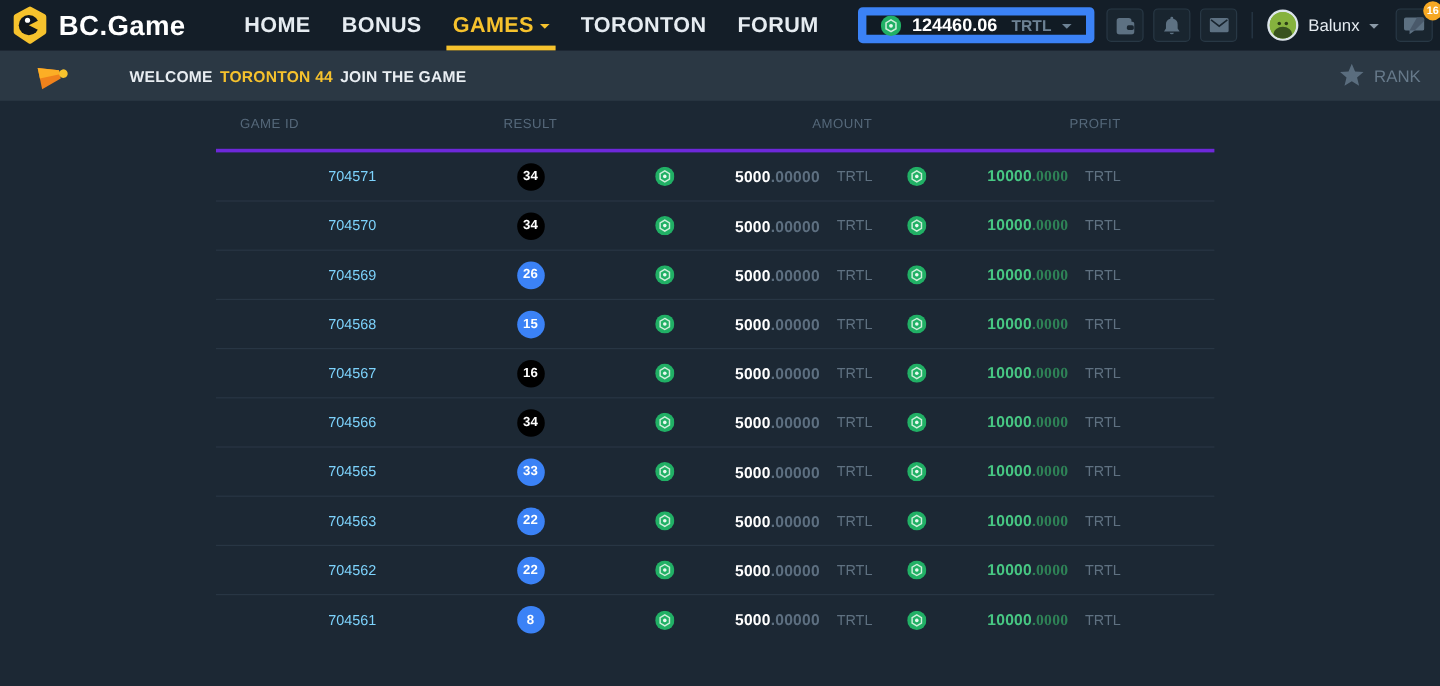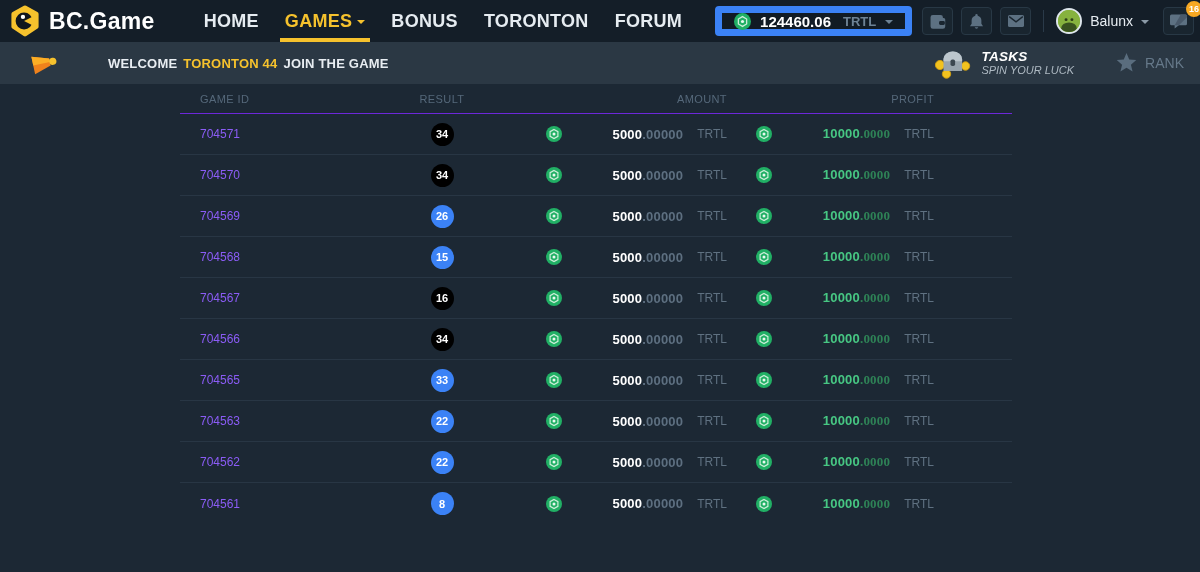--- a/index.html
+++ b/index.html
@@ -90,29 +90,29 @@
   .rank { display: flex; align-items: center; gap: 8px; cursor: pointer; color: #66798a; font-size: 14px; margin-right: 6px; }
 
   
   .content { padding-top: 0; }
   .table { margin-left: 180px; width: 832px; }
   .thead, .row {
     display: grid;
     grid-template-columns: 207px 110px 230px 285px;
     align-items: center;
   }
-  .thead { height: 30px; border-bottom: 1px solid #6d28d9; }
+  .thead { height: 43px; border-bottom: 3px solid #6d28d9; }
   .th { color: #55687a; font-size: 11px; letter-spacing: .4px; font-weight: normal; }
   .th-1 { padding-left: 20px; }
   .th-2 { text-align: center; }
   .th-3 { text-align: right; }
   .th-4 { text-align: right; padding-right: 78px; }
   .row { height: 41px; border-bottom: 1px solid #283644; cursor: pointer; }
   .row:last-child { border-bottom: none; }
-  .game-id { color: #8b5cf6; font-size: 12px; padding-left: 20px; }
+  .game-id { color: #7dd3fc; font-size: 12px; padding-left: 20px; text-align: center; }
   .result-cell { display: flex; justify-content: center; }
   .badge {
     width: 23px; height: 23px; border-radius: 50%;
     display: flex; align-items: center; justify-content: center;
     color: #ffffff; font-size: 11px; font-weight: bold;
   }
   .badge.navy { background: #000000; }
   .badge.red  { background: #3b82f6; }
   .money { display: flex; align-items: center; justify-content: flex-end; }
   .money .coin { display: flex; margin-right: 7px; }
@@ -137,26 +137,26 @@
         <circle cx="13.8" cy="12.6" r="2.3" fill="#ffffff"></circle>
       </svg>
     </span>
     <span class="brand-name">BC.Game</span>
   </div>
 
   <nav class="nav-menu">
       <a class="nav-item">
         <span>HOME</span>
       </a>
+      <a class="nav-item">
+        <span>BONUS</span>
+      </a>
       <a class="nav-item active">
         <span>GAMES</span>
         <span class="caret"></span>
-      </a>
-      <a class="nav-item">
-        <span>BONUS</span>
       </a>
       <a class="nav-item">
         <span>TORONTON</span>
       </a>
       <a class="nav-item">
         <span>FORUM</span>
       </a>
     </nav>
 
   <div class="nav-right">
@@ -231,36 +231,20 @@
         <circle cx="23" cy="13" r="3.6" fill="#f6c22d"></circle>
       </g>
     </svg>
   </span>
   <div class="welcome">
     <span>WELCOME</span>
     <span class="hl">TORONTON 44</span>
     <span>JOIN THE GAME</span>
   </div>
   <div class="banner-right">
-    <div class="tasks">
-      <span style="display:flex;">
-        <svg width="37" height="31" viewBox="0 0 37 31">
-          <circle cx="6" cy="17" r="4.6" fill="#f2c21f" stroke="#cf9e12" stroke-width="1"></circle>
-          <circle cx="31.5" cy="18" r="4.2" fill="#f2c21f" stroke="#cf9e12" stroke-width="1"></circle>
-          <circle cx="12.5" cy="26" r="4.2" fill="#f2c21f" stroke="#cf9e12" stroke-width="1"></circle>
-          <path d="M9.5 11 a9.3 7.5 0 0 1 18.6 0 v12 H9.5 Z" fill="#98a4ad"></path>
-          <path d="M9.5 11 a9.3 7.5 0 0 1 18.6 0 v2.2 H9.5 Z" fill="#bcc6cd"></path>
-          <rect x="16.5" y="11.5" width="4.6" height="6.5" rx="1.8" fill="#3c4750"></rect>
-        </svg>
-      </span>
-      <div class="tasks-text">
-        <div class="tasks-title">TASKS</div>
-        <div class="tasks-sub">SPIN YOUR LUCK</div>
-      </div>
-    </div>
     <div class="rank">
       <span style="display:flex;">
         <svg width="21" height="20" viewBox="0 0 20 19">
             <path d="M10 0 l2.6 6.2 6.7 .5 -5.1 4.4 1.6 6.5 L10 14 4.2 17.6 5.8 11.1 .7 6.7 7.4 6.2 Z" fill="#5a6d7e"></path>
           </svg>
       </span>
       <span>RANK</span>
     </div>
   </div>
 </div>

